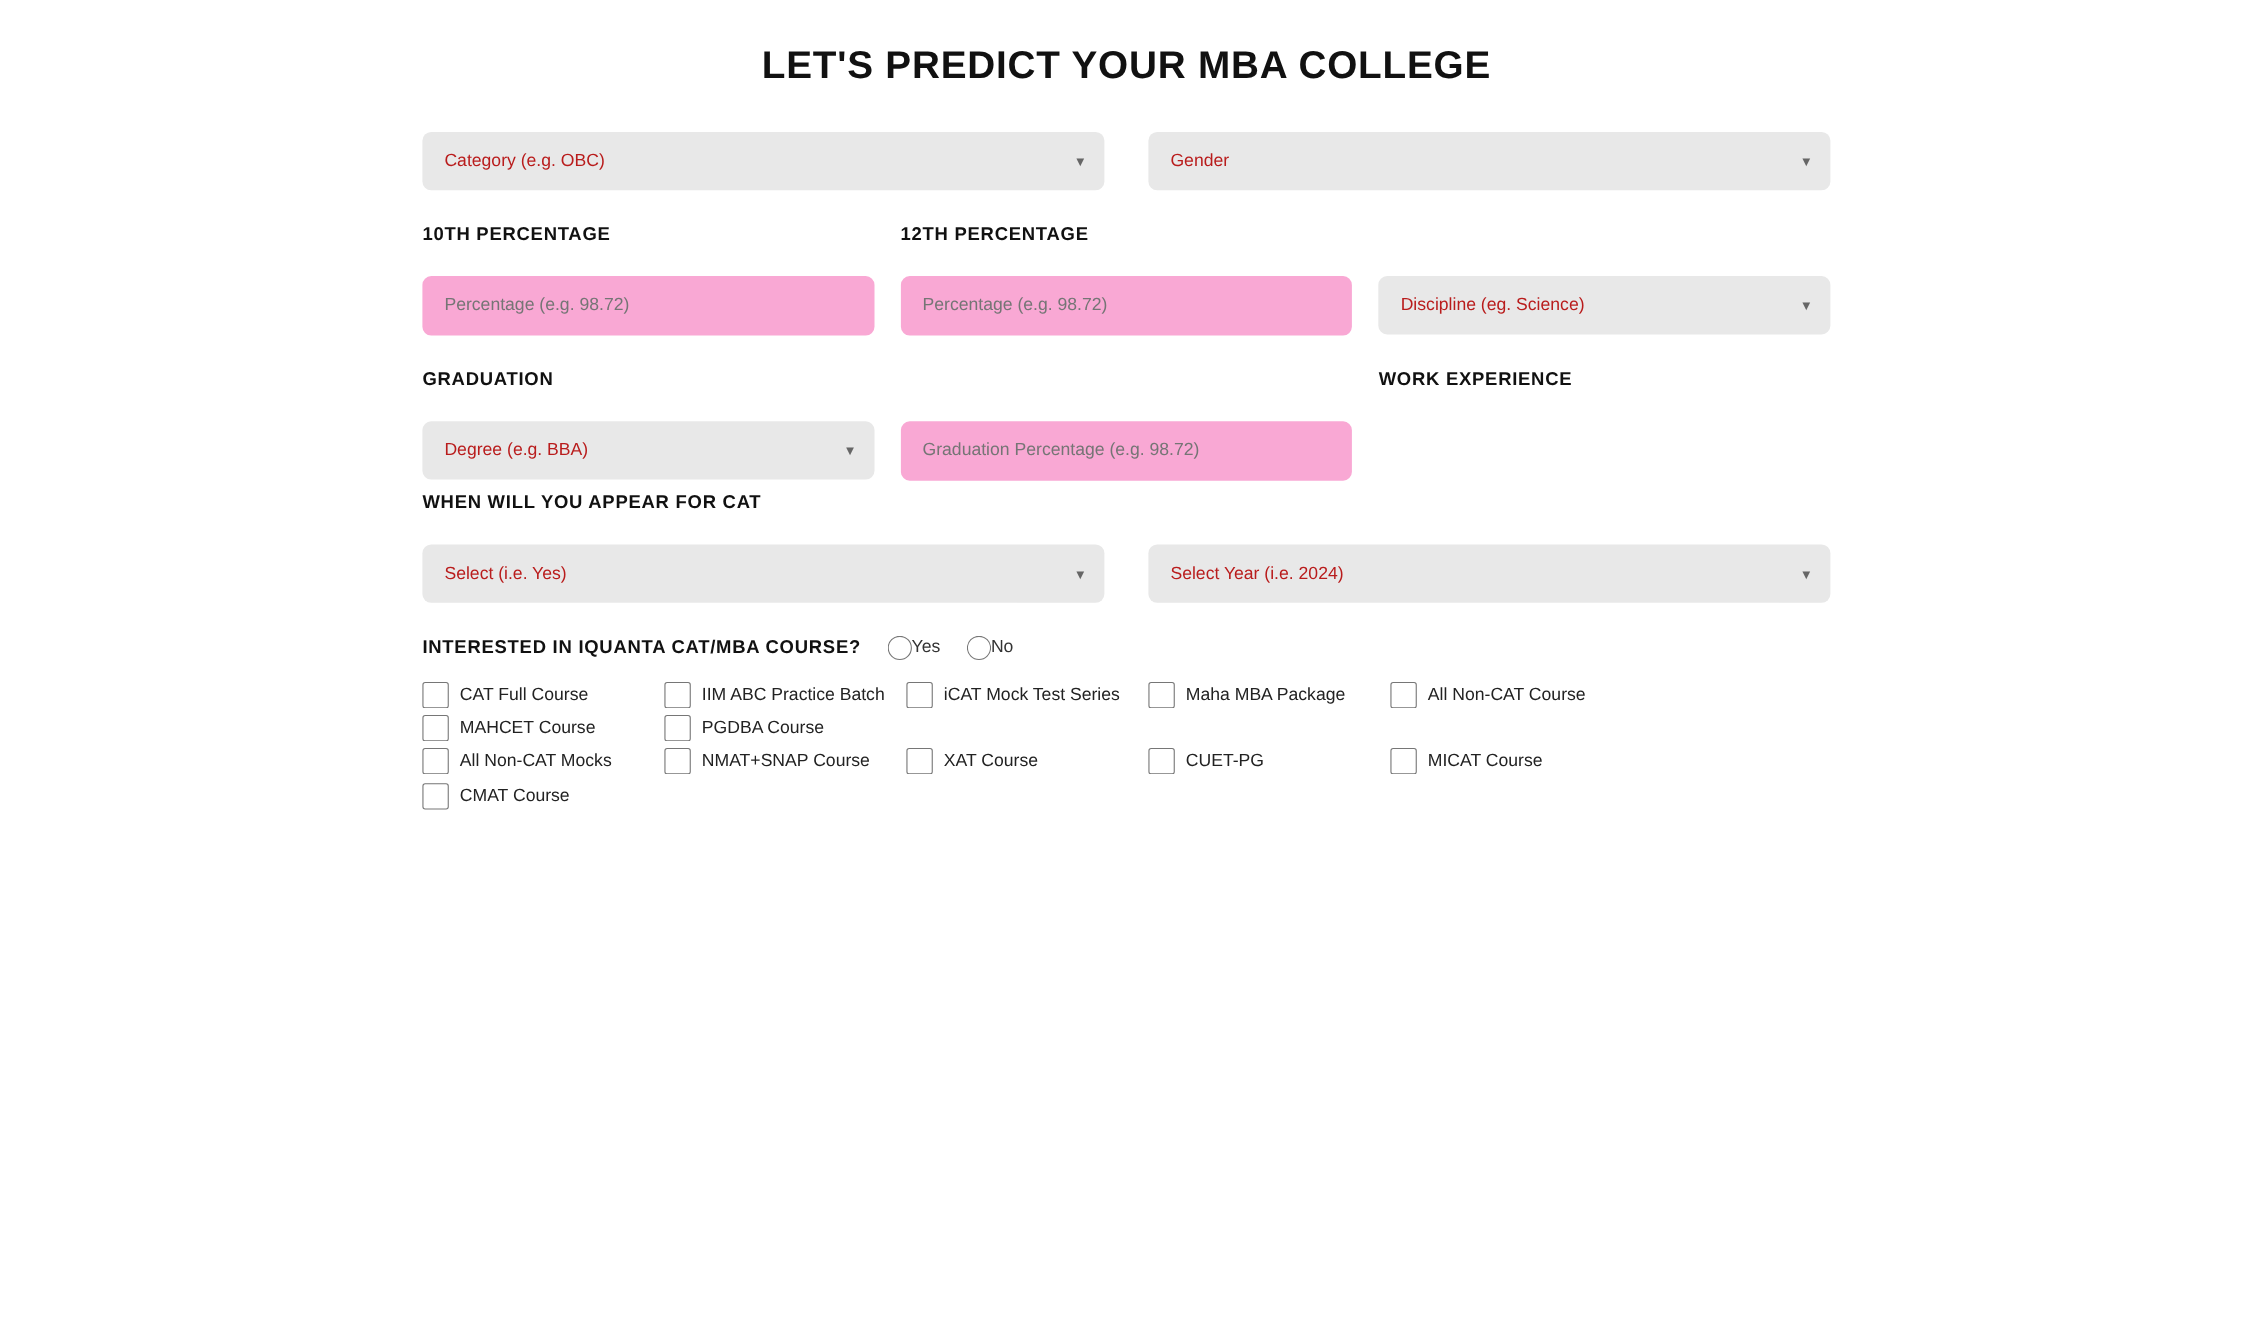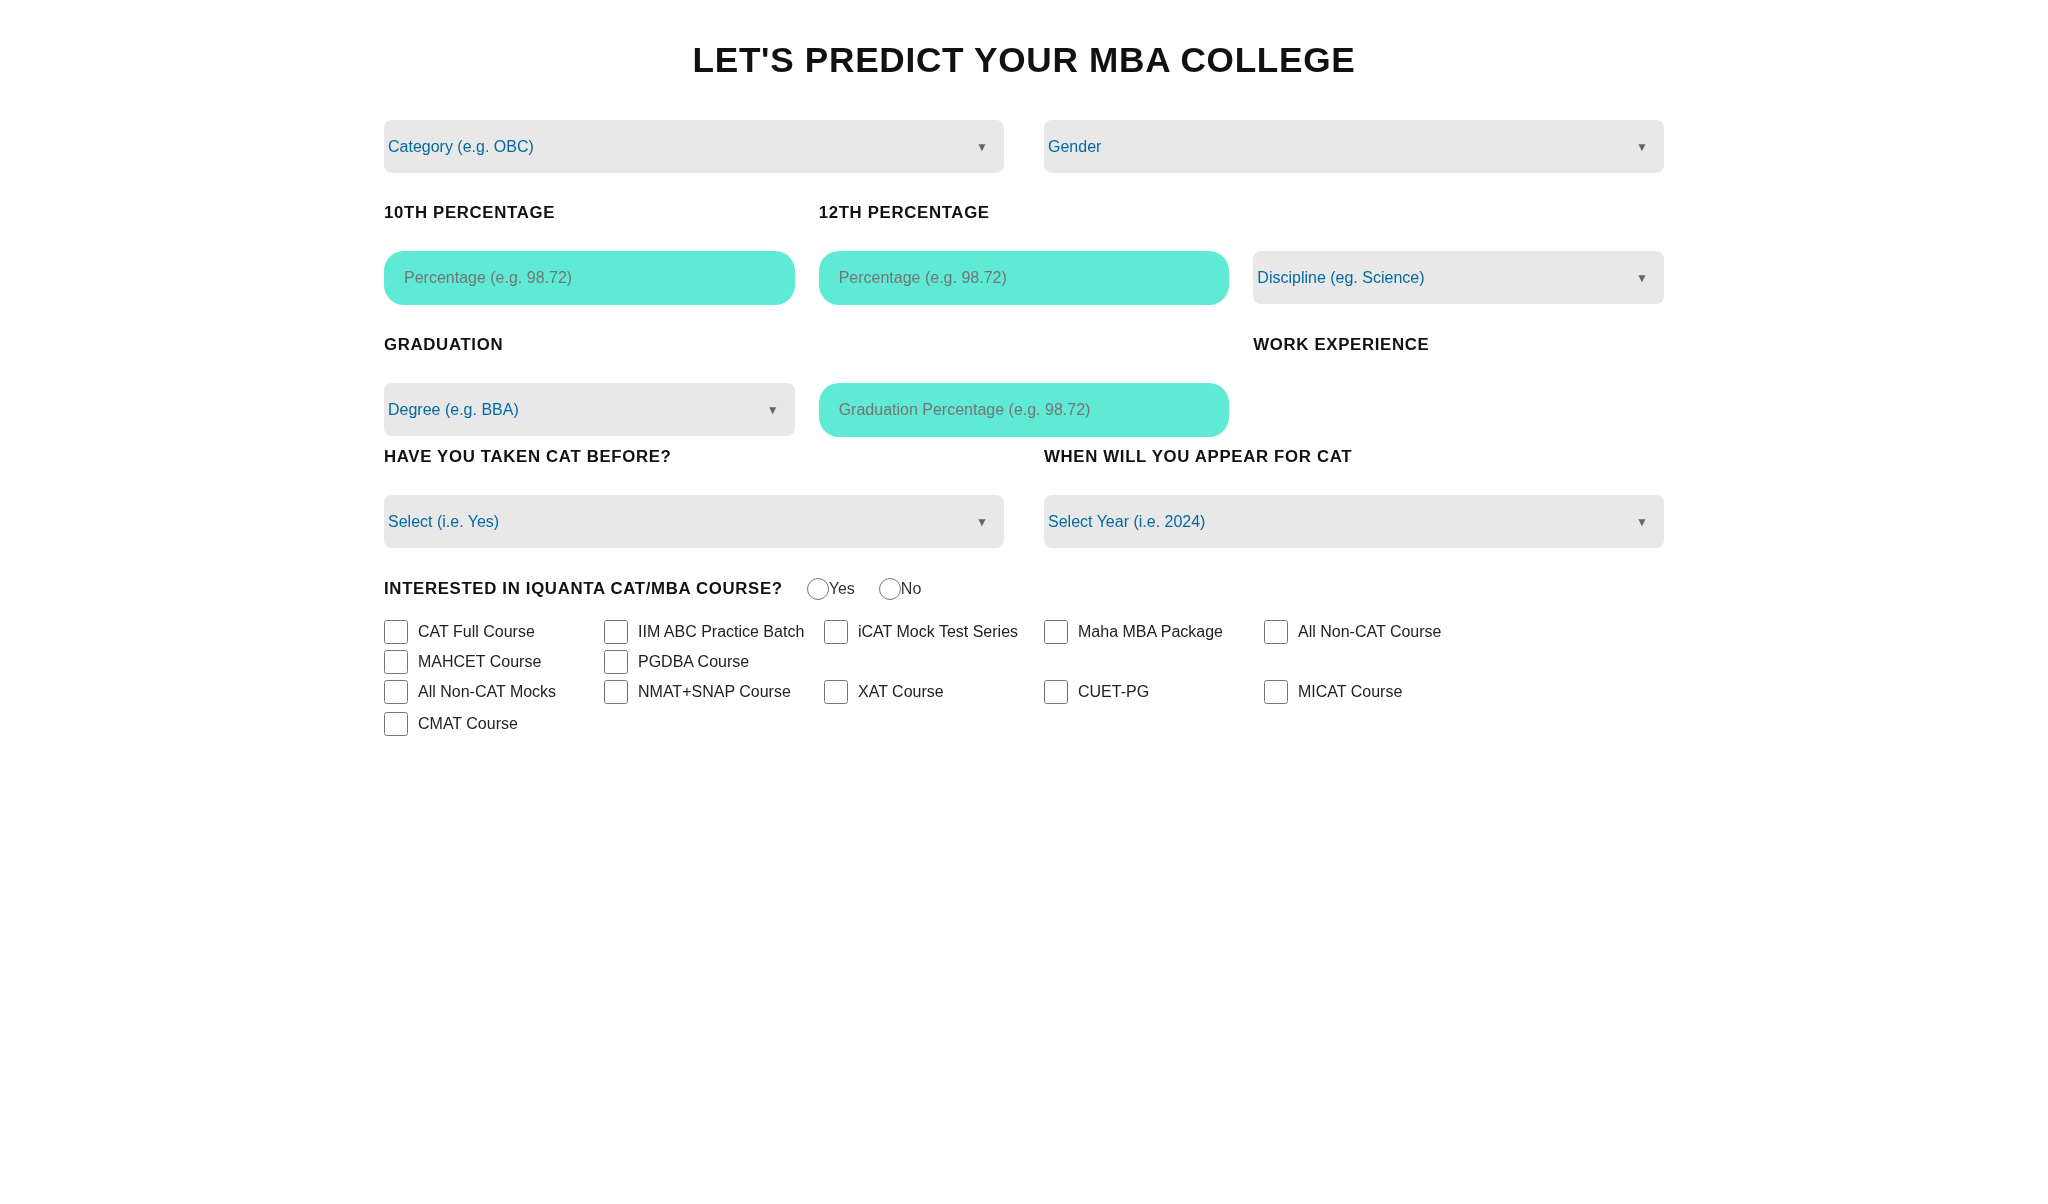--- a/index.html
+++ b/index.html
@@ -28,43 +28,43 @@
 
     .section-label {
       font-size: 1.05rem;
       font-weight: 800;
       letter-spacing: 0.04em;
       margin-bottom: 14px;
       color: #111;
     }
 
     .input-field {
-      background: #5eead4;
+      background: #f9a8d4;
       border: none;
-      border-radius: 20px;
+      border-radius: 8px;
       padding: 18px 20px;
       font-size: 1rem;
       color: #666;
       outline: none;
       width: 100%;
       appearance: none;
       -webkit-appearance: none;
     }
 
     .select-wrapper {
       position: relative;
     }
 
     .select-wrapper select {
       background: #e8e8e8;
       border: none;
       border-radius: 8px;
-      padding: 18px 44px 18px 4px;
+      padding: 18px 44px 18px 20px;
       font-size: 1rem;
-      color: #0369a1;
+      color: #b91c1c;
       outline: none;
       width: 100%;
       appearance: none;
       -webkit-appearance: none;
       cursor: pointer;
     }
 
     .select-wrapper::after {
       content: '▼';
       position: absolute;
@@ -251,21 +251,20 @@
       <option>B.Com</option>
       <option>B.Sc</option>
       <option>BA</option>
       <option>Other</option>
     </select>
   </div>
   <input class="input-field" type="text" placeholder="Graduation Percentage (e.g. 98.72)" style="">
 </div>
 
 <div class="cat-section-labels">
-  <div class="section-label">HAVE YOU TAKEN CAT BEFORE?</div>
   <div class="section-label">WHEN WILL YOU APPEAR FOR CAT</div>
 </div>
 <div class="cat-section-grid section-block">
   <div class="select-wrapper">
     <select>
       <option value="" disabled="" selected="">Select (i.e. Yes)</option>
       <option>Yes</option>
       <option>No</option>
     </select>
   </div>

